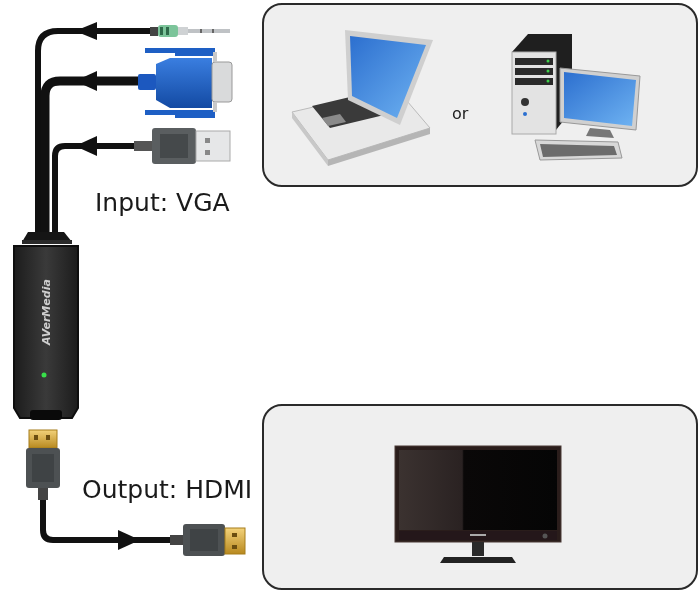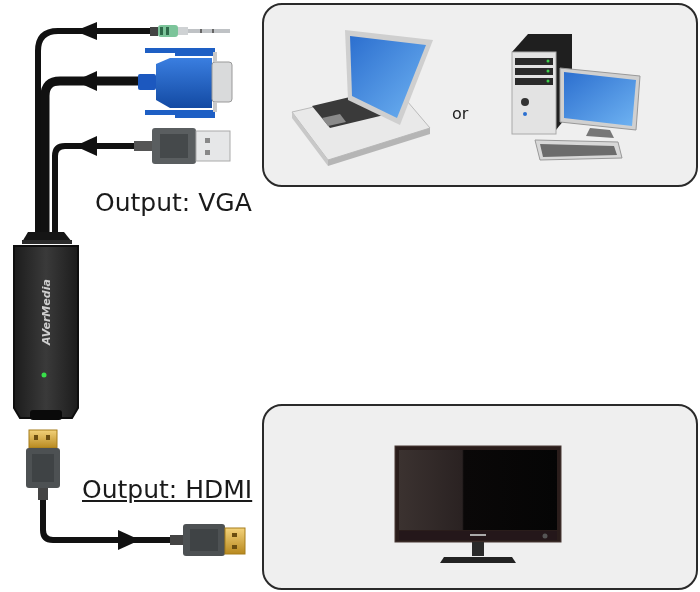--- a/index.html
+++ b/index.html
@@ -2,21 +2,21 @@
 <html><head>
 <meta charset="utf-8">
 <style>
   html, body { margin: 0; padding: 0; background: #ffffff; }
   body { width: 700px; height: 592px; position: relative; overflow: hidden; font-family: "DejaVu Sans", "Liberation Sans", sans-serif; }
   .box { position: absolute; background: #efefef; border: 2px solid #2a2a2a; border-radius: 20px; box-sizing: border-box; }
   #source-box { left: 262px; top: 3px; width: 436px; height: 184px; }
   #display-box { left: 262px; top: 404px; width: 436px; height: 186px; }
   .label { position: absolute; color: #1a1a1a; font-size: 25px; letter-spacing: 0px; white-space: nowrap; }
   #input-label { left: 95px; top: 188px; }
-  #output-label { left: 82px; top: 475px; text-decoration: underline; }
+  #output-label { left: 82px; top: 475px; }
   svg { position: absolute; left: 0; top: 0; }
   .brand { font-family: "DejaVu Sans", sans-serif; font-style: italic; font-weight: bold; }
 </style>
 </head>
 <body>
 
 <div class="box" id="source-box"></div>
 <div class="box" id="display-box"></div>
 
 <svg width="700" height="592" viewBox="0 0 700 592">
@@ -156,14 +156,14 @@
     <rect x="395" y="446" width="166" height="96" fill="#2a1d1b" stroke="#4a3a36" stroke-width="1"></rect>
     <rect x="399" y="450" width="158" height="80" fill="url(#tvScreen)"></rect>
     <rect x="399" y="531" width="158" height="9" fill="#24171a"></rect>
     <rect x="470" y="534" width="16" height="2" fill="#aaa"></rect>
     <circle cx="545" cy="536" r="2.5" fill="#555"></circle>
     <rect x="472" y="542" width="12" height="14" fill="#2a2a2a"></rect>
     <polygon points="444,557 512,557 516,563 440,563" fill="#222"></polygon>
   </g>
 </svg>
 
-<div class="label" id="input-label">Output: VGA</div>
+<div class="label" id="input-label">Input: VGA</div>
 <div class="label" id="output-label">Output: HDMI</div>
 
 </body></html>

